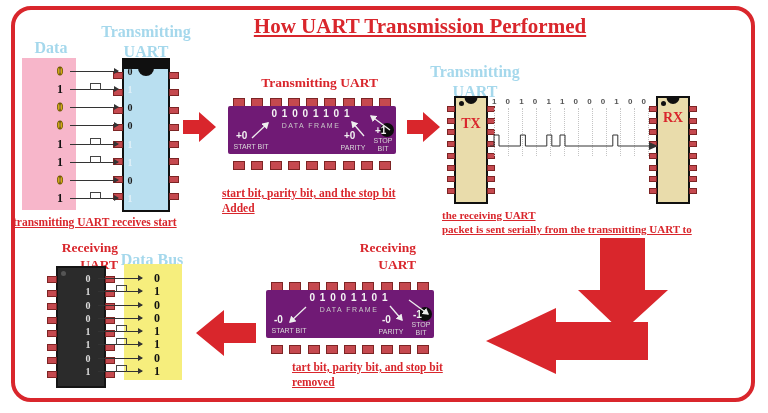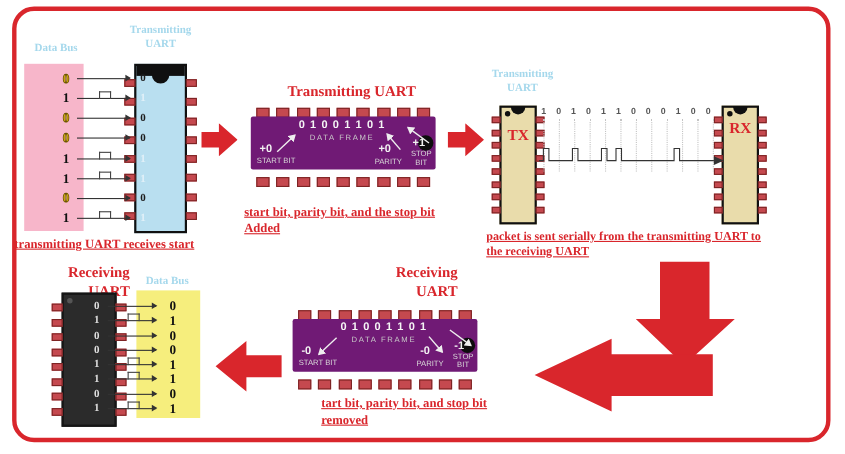--- a/index.html
+++ b/index.html
@@ -3,21 +3,21 @@
 <meta charset="utf-8">
 <style>
   html,body{margin:0;padding:0;background:#fff;}
   #stage{position:relative;width:768px;height:413px;background:#fff;overflow:hidden;
          font-family:"Liberation Serif",serif;}
   .abs{position:absolute;}
   .frame{left:11px;top:6px;width:736px;height:388px;border:4px solid var(--red);
          border-radius:20px;}
   .title{left:200px;top:14px;width:440px;text-align:center;color:var(--red);
          font-size:21px;font-weight:bold;text-decoration:underline;}
-  .cyan-label{color:var(--cyan);font-weight:bold;font-size:10px;line-height:1.25;text-align:center;}
+  .cyan-label{color:var(--cyan);font-weight:bold;font-size:16px;line-height:1.25;text-align:center;}
   .red-label{color:var(--red);font-weight:bold;font-size:13.5px;line-height:1.25;text-align:right;}
   .cap{color:var(--red);font-weight:bold;font-size:11.5px;line-height:1.3;}
   .cap span{display:block;text-decoration:underline;}
   .pink-box{background:var(--pink);}
   .yellow-box{background:var(--yellow);}
   
   .vchip{border:2px solid #101010;background:var(--chip-blue);}
   .vchip-dark{border:2px solid #151515;background:var(--chip-dark);}
   .vchip-sm{border:2px solid #101010;background:var(--tan);}
   .band{position:absolute;top:0;left:0;right:0;height:9px;background:#101010;}
@@ -69,20 +69,21 @@
   
   .serial-bits{display:flex;justify-content:space-between;font-size:8px;color:#555;font-weight:bold;}
   .gridline{position:absolute;top:0;height:48px;border-left:1px dotted #c4c4c4;}
   .redfill{fill:var(--red);}
 </style>
 </head>
 <body>
 
 <div id="stage">
   <div class="abs frame"></div>
+  <div class="abs title">How UART Transmission Performed</div>
 
   <div class="abs cyan-label" style="left:20px;top:38px;width:62px;">Data Bus</div>
   <div class="abs cyan-label" style="left:90px;top:22px;width:112px;">
     <span>Transmitting</span><br>
     <span>UART</span>
   </div>
   <div class="abs pink-box" style="left:22px;top:58px;width:54px;height:152px;"></div>
   <div class="abs vchip" style="left:122px;top:58px;width:44px;height:150px;">
     <div class="band"></div>
     <div class="notch"></div>
@@ -295,22 +296,22 @@
       <div class="gridline" style="left: 114px;"></div>
       <div class="gridline" style="left: 128px;"></div>
       <div class="gridline" style="left: 142px;"></div>
       <div class="gridline" style="left: 156px;"></div>
     </div>
   <svg class="abs" id="waveform" style="left:488px;top:130px;" width="172" height="22">
     <polyline id="wave-line" points="2,16 6,16 6,5 11,5 11,16 32.4,16 32.4,5 37.4,5 37.4,16 58.8,16 58.8,5 63.8,5 63.8,16 72,16 72,5 77,5 77,16 124.8,16 124.8,5 129.8,5 129.8,16 161,16" fill="none" stroke="#333" stroke-width="1"></polyline>
     <polygon id="wave-arrow" points="161,12 170,16 161,20" fill="#333"></polygon>
   </svg>
   <div class="abs cap" style="left:442px;top:208px;width:280px;font-size:11px;">
+    <span>the receiving UART</span>
     <span>packet is sent serially from the transmitting UART to</span>
-    <span>the receiving UART</span>
   </div>
 
   <svg class="abs" style="left:480px;top:236px;" width="195" height="140">
     <polygon class="redfill" points="120,2 165,2 165,54 188,54 142,96 98,54 120,54"></polygon>
     <polygon class="redfill" points="6,105 76,72 76,86 168,86 168,124 76,124 76,138"></polygon>
   </svg>
 
   <div class="abs red-label" style="left:306px;top:240px;width:110px;">
     <span>Receiving</span><br>
     <span>UART</span>

